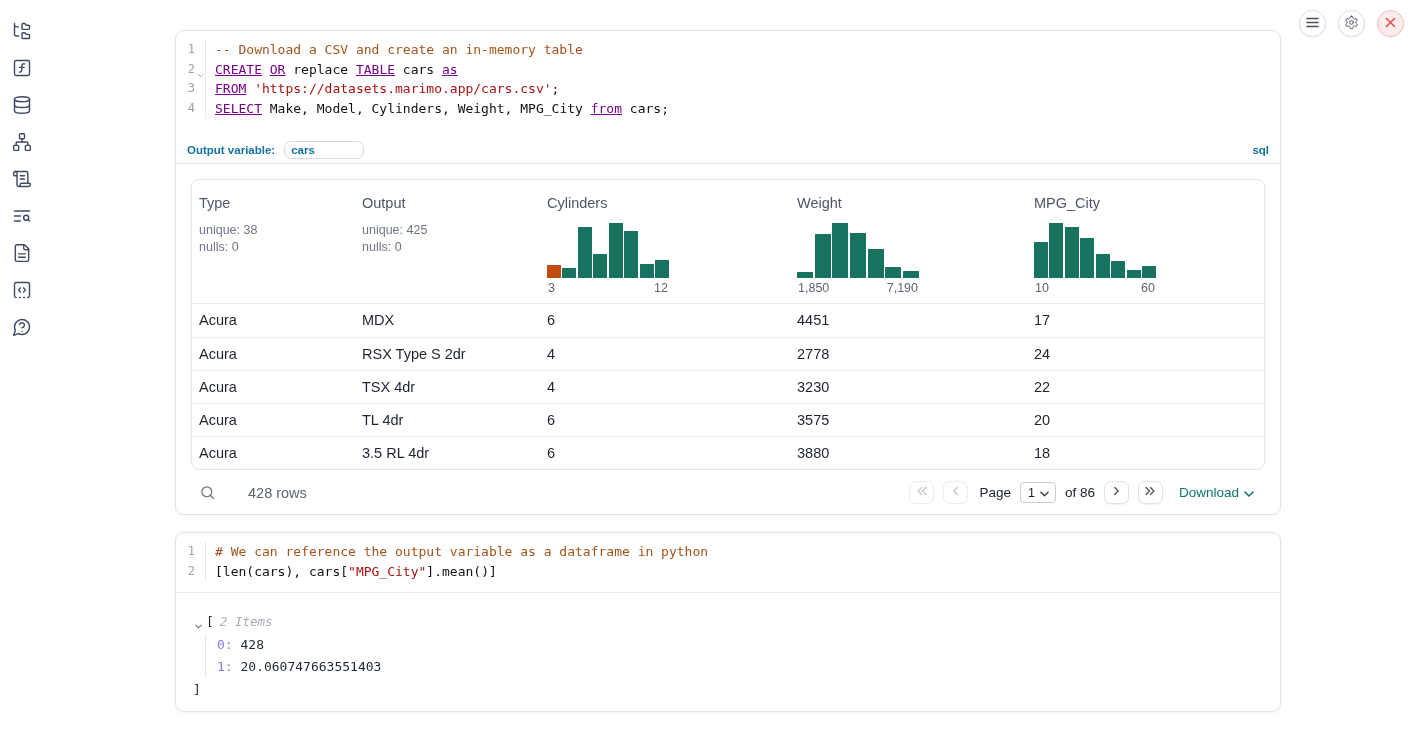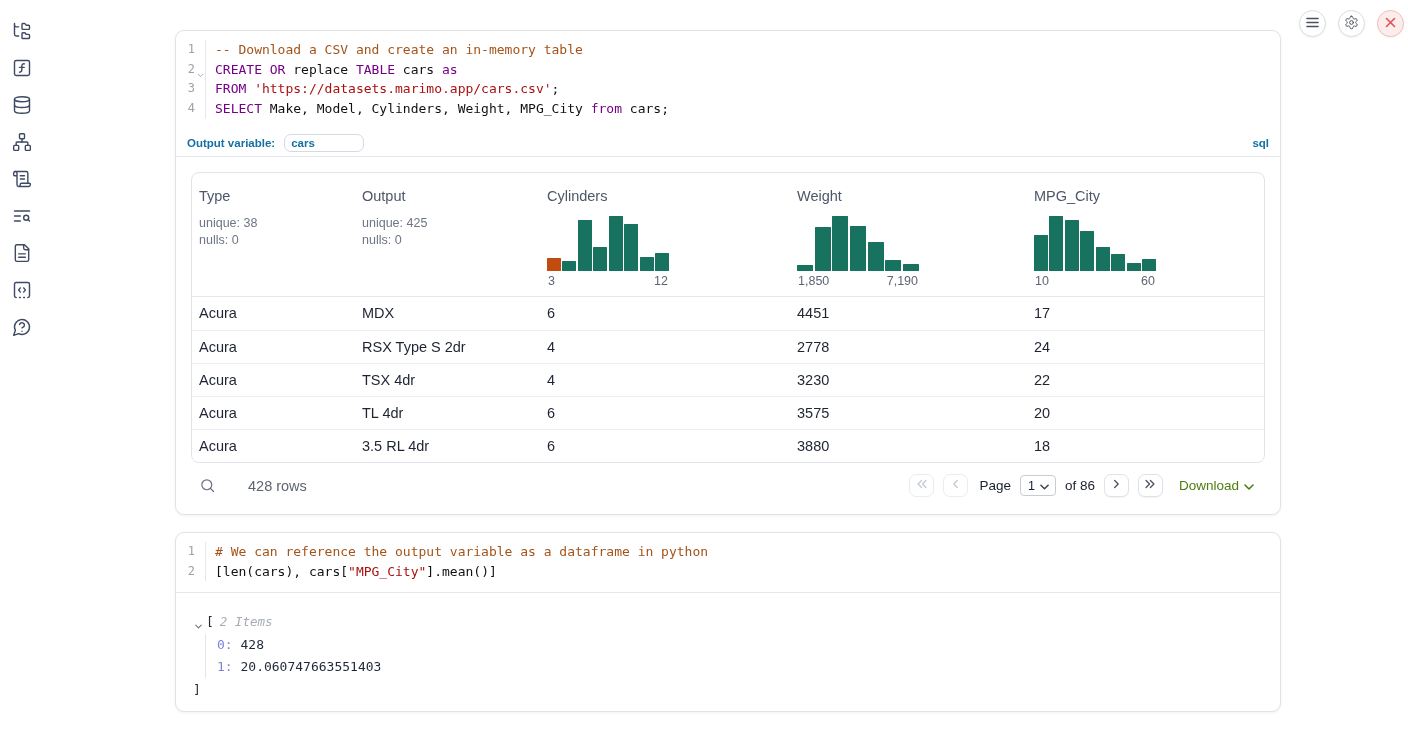--- a/index.html
+++ b/index.html
@@ -29,26 +29,26 @@
   #py-cell{top:532px;height:180px;}
   
   .code-block{padding-top:9px;}
   .code-line{display:flex;line-height:19.7px;font-family:"DejaVu Sans Mono",monospace;font-size:13px;}
   .gutter{width:30px;flex:none;position:relative;border-right:1px solid #e5e7eb;
     display:flex;justify-content:flex-end;align-items:center;padding-right:10px;box-sizing:border-box;}
   .line-num{color:#9aa2ae;font-size:12px;}
   .fold-chev{position:absolute;right:0px;top:6px;width:9px;height:9px;color:#9aa2ae;}
   .fold-chev svg{width:9px;height:9px;stroke:currentColor;fill:none;stroke-width:1.6;stroke-linecap:round;stroke-linejoin:round;}
   .code-text{padding-left:9px;white-space:pre;color:#111;}
-  .tok-keyword{color:#770088;}
+  .tok-keyword{color:#770088;text-decoration:underline;}
   .tok-comment{color:#a4541a;}
   .tok-string{color:#aa1111;}
   .tok-plain{color:#111;}
   
-  .outvar-bar{margin-top:11px;height:26px;display:flex;align-items:center;padding:0 11px;
+  .outvar-bar{margin-top:18px;height:26px;display:flex;align-items:center;padding:0 11px;
     border-bottom:1px solid #e4e7eb;}
   .outvar-label{font-size:11.5px;font-weight:700;color:#1371a3;}
   .outvar-input{margin-left:9px;width:80px;height:18px;border:1px solid #d4dae2;border-radius:7px;
     font-size:11.5px;font-weight:700;color:#1371a3;padding:0 6px;outline:none;
     font-family:"Liberation Sans",sans-serif;box-sizing:border-box;}
   .lang-badge{margin-left:auto;font-size:11.5px;font-weight:600;color:#1371a3;}
   
   .table-area{padding:15px 15px 0 15px;}
   .table-box{border:1px solid #e1e4e9;border-radius:8px;overflow:hidden;}
   .thead{display:grid;grid-template-columns:163px 185px 250px 237px 1fr;height:124px;
@@ -75,21 +75,21 @@
     box-shadow:0 1px 1px rgba(16,24,40,.05);display:flex;align-items:center;justify-content:center;
     color:#4b5260;cursor:pointer;padding:0;}
   .pgbtn svg{stroke:currentColor;fill:none;stroke-width:1.5;stroke-linecap:round;stroke-linejoin:round;}
   .pgbtn.disabled{color:#c3c9d2;border-color:#eaecf0;box-shadow:none;}
   .page-label{font-size:13.5px;color:#1a2030;margin-left:2px;}
   .page-select{width:36px;height:21px;border:1px solid #c7cdd5;border-radius:4px;display:flex;
     align-items:center;padding:0 4px 0 7px;gap:5px;font-size:12.5px;color:#1a2030;cursor:pointer;box-sizing:border-box;}
   .page-select svg{stroke:#3a414d;fill:none;stroke-width:1.6;stroke-linecap:round;stroke-linejoin:round;}
   .of-label{font-size:13.5px;color:#1a2030;}
   .download{display:flex;align-items:center;gap:5px;background:none;border:none;cursor:pointer;
-    color:#4d7c0f;font-size:13.5px;font-weight:500;padding:0;margin-left:7px;font-family:inherit;}
+    color:#0f766e;font-size:13.5px;font-weight:500;padding:0;margin-left:7px;font-family:inherit;}
   .download svg{stroke:currentColor;fill:none;stroke-width:1.6;stroke-linecap:round;stroke-linejoin:round;}
   
   .code-sep{border-bottom:1px solid #e6e8ec;margin-top:11px;}
   .tree-out{padding:18px 0 0 17px;font-family:"DejaVu Sans Mono",monospace;font-size:13px;
     color:#1f2937;line-height:22px;}
   .tree-head{display:flex;align-items:center;}
   .tree-chev{width:11px;height:11px;color:#6b7280;margin-right:2px;flex:none;}
   .tree-chev svg{width:11px;height:11px;stroke:currentColor;fill:none;stroke-width:1.5;stroke-linecap:round;stroke-linejoin:round;}
   .items-label{color:#a7adb7;font-style:italic;margin-left:6px;font-size:12.5px;}
   .tree-items{margin-left:12px;border-left:1px solid #e3e6ea;padding-left:11px;margin-top:1px;}

